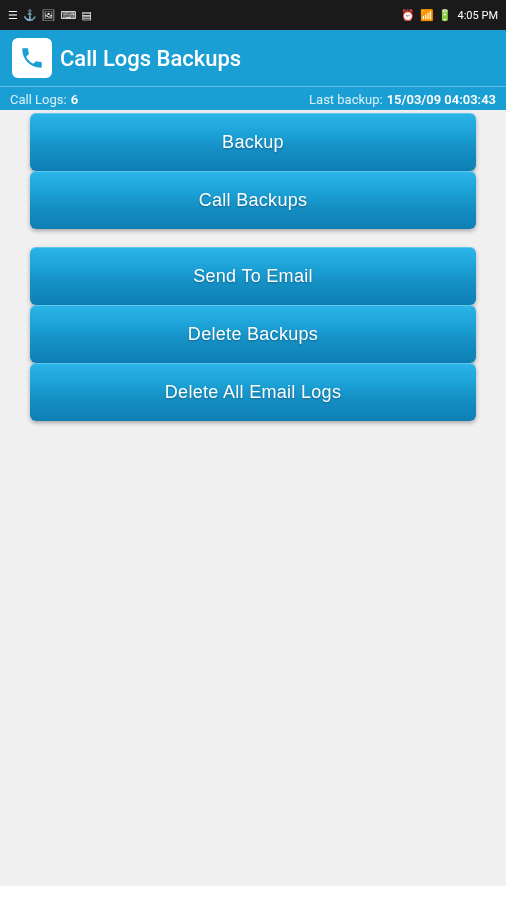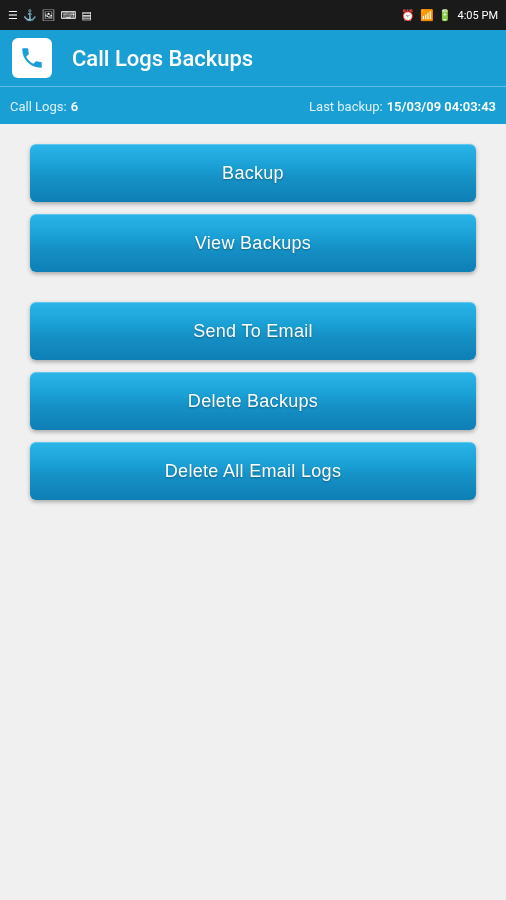--- a/index.html
+++ b/index.html
@@ -47,21 +47,21 @@
     }
 
     
     .title-bar {
       width: 100%;
       height: 56px;
       background: #1a9fd4;
       display: flex;
       align-items: center;
       padding: 0 12px;
-      gap: 20px;
+      gap: 8px;
     }
 
     .app-icon {
       width: 40px;
       height: 40px;
       background: white;
       border-radius: 6px;
       display: flex;
       align-items: center;
       justify-content: center;
@@ -76,21 +76,21 @@
 
     .title-text {
       color: white;
       font-size: 22px;
       font-weight: 500;
     }
 
     
     .info-bar {
       width: 100%;
-      height: 38px;
+      height: 24px;
       background: #1a9fd4;
       border-top: 1px solid rgba(255,255,255,0.3);
       display: flex;
       align-items: center;
       padding: 0 10px;
       justify-content: space-between;
     }
 
     .info-bar span {
       color: white;
@@ -102,26 +102,25 @@
     }
 
     .info-bar .value {
       color: white;
       font-weight: 600;
     }
 
     
     .main-content {
       width: 100%;
-      padding: 20px 30px;
+      padding: 3px 30px;
       background: #f0f0f0;
       min-height: calc(900px - 124px);
       display: flex;
       flex-direction: column;
-      gap: 12px;
     }
 
     
     .action-button {
       width: 100%;
       height: 58px;
       border: none;
       border-radius: 6px;
       font-size: 18px;
       font-weight: 500;
@@ -172,17 +171,17 @@
     <span class="value">6</span>
   </div>
   <div>
     <span class="label">Last backup:</span>
     <span class="value">15/03/09 04:03:43</span>
   </div>
 </div>
 
 <div class="main-content">
   <button class="action-button">Backup</button>
-  <button class="action-button">View Backups</button>
+  <button class="action-button">Call Backups</button>
   <button class="action-button gap-before">Send To Email</button>
   <button class="action-button">Delete Backups</button>
   <button class="action-button">Delete All Email Logs</button>
 </div>
 
 </body></html>

